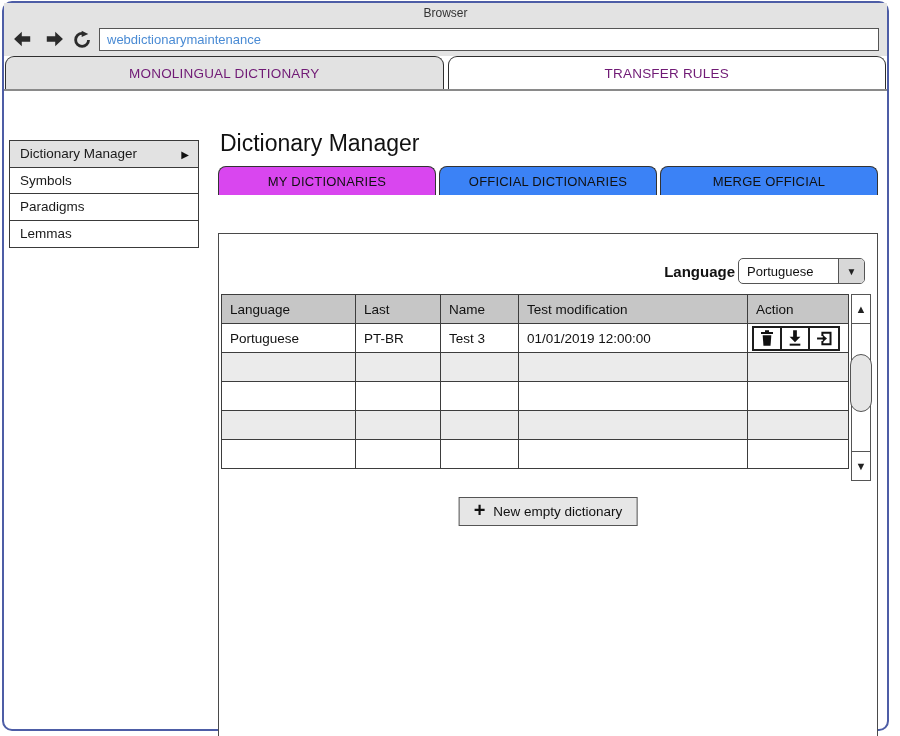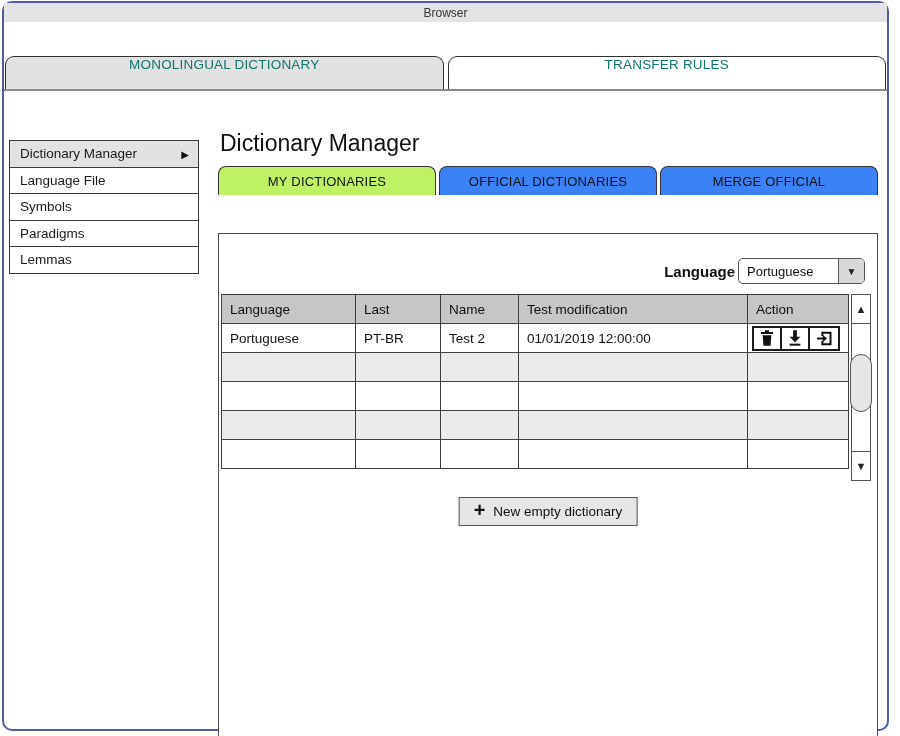--- a/index.html
+++ b/index.html
@@ -12,36 +12,36 @@
     text-align:center;font-size:12px;color:#333;line-height:20px;}
   .navbar{position:absolute;left:0;top:19px;width:100%;height:34px;background:#e3e3e3;
     display:flex;align-items:center;padding:0 8px;gap:5px;}
   .nav-btn{width:24px;height:20px;display:flex;align-items:center;justify-content:center;cursor:pointer;}
   .url-input{flex:1;height:23px;border:1.3px solid #555;background:#fff;color:#4a8bd4;
     font-size:13px;padding:0 7px;font-family:inherit;outline:none;}
   
   .main-tabs{position:absolute;left:0;top:53px;width:100%;height:35px;display:flex;gap:4px;
     padding:0 1px;border-bottom:2.5px solid #8a8a8a;background:#fff;}
   .tab{flex:1;border:1.6px solid #2f2f2f;border-bottom:none;border-radius:9px 9px 0 0;
-    display:flex;align-items:flex-start;justify-content:center;font-size:13.5px;color:#0f766e;
+    display:flex;align-items:center;justify-content:center;font-size:13.5px;color:#701a75;
     background:#fff;letter-spacing:.2px;cursor:pointer;}
   .tab.active{background:#e2e2e2;}
   
   .sidebar{position:absolute;left:5px;top:139px;width:190px;}
   .side-item{height:28px;line-height:26px;border:1.6px solid #3a3a3a;margin-top:-1.6px;
     background:#fff;padding:0 10px;font-size:13.5px;color:#1a1a1a;position:relative;cursor:pointer;}
   .side-item.active{background:#e2e2e2;}
   .side-arrow{position:absolute;right:9px;top:1px;font-size:10px;color:#111;}
   
   .page-title{position:absolute;left:216px;top:127px;font-size:23px;color:#111;}
   .subtabs{position:absolute;left:214px;top:163px;width:660px;height:29px;display:flex;gap:3px;}
   .subtab{flex:1;border:1.5px solid #333;border-bottom:none;border-radius:8px 8px 0 0;
     background:#3b82f6;display:flex;align-items:center;justify-content:center;font-size:13px;
     color:#111;letter-spacing:.2px;cursor:pointer;}
-  .subtab.active{background:#bef264;}
+  .subtab.active{background:#d946ef;}
   .panel{position:absolute;left:214px;top:192px;width:660px;height:514px;
     border:1.8px solid #4a4a4a;background:#fff;margin-top:38px;}
   
   .lang-row{position:absolute;right:12px;top:24px;display:flex;align-items:center;}
   .lang-label{font-weight:bold;font-size:15px;color:#111;margin-right:3px;}
   .dropdown{width:127px;height:26px;border:1.5px solid #555;border-radius:5px;display:flex;
     background:#fff;overflow:hidden;cursor:pointer;}
   .dropdown-value{flex:1;font-size:13px;color:#111;padding:5px 0 0 8px;white-space:nowrap;}
   .dropdown-btn{width:26px;background:#d8d8d8;border-left:1.5px solid #555;display:flex;
     align-items:center;justify-content:center;font-size:10px;color:#222;}
@@ -77,37 +77,59 @@
 </style>
 </head>
 <body>
 
 <div class="window">
 
   <div class="titlebar">
     <span>Browser</span>
   </div>
 
+  <div class="navbar">
+    <div class="nav-btn">
+      <span>
+        <svg width="22" height="16" viewBox="0 0 24 18">
+            <path d="M9.5 0.8 V6 H19 V12 H9.5 V17.2 L0.8 9 Z" fill="#2b2b2b"></path>
+          </svg>
+      </span>
+    </div>
+    <div class="nav-btn">
+      <span>
+        <svg width="22" height="16" viewBox="0 0 24 18">
+            <path d="M14.5 0.8 V6 H5 V12 H14.5 V17.2 L23.2 9 Z" fill="#2b2b2b"></path>
+          </svg>
+      </span>
+    </div>
+    <div class="nav-btn">
+      <span>
+        <svg width="19" height="19" viewBox="0 -1 23 23">
+          <path d="M11 3.2 A7.8 7.8 0 1 0 18.8 11" fill="none" stroke="#2b2b2b" stroke-width="3.4"></path>
+          <polygon points="10.5,0 18.5,3.8 10.5,7.6" fill="#2b2b2b"></polygon>
+        </svg>
+      </span>
+    </div>
+    <input class="url-input" readonly="" value="webdictionarymaintenance" style="">
+  </div>
 
   <div class="main-tabs">
     <div class="tab active">
       <span>MONOLINGUAL DICTIONARY</span>
     </div>
     <div class="tab">
       <span>TRANSFER RULES</span>
     </div>
   </div>
 
   <div class="sidebar">
     <div class="side-item active">
       <span>Dictionary Manager</span>
       <span class="side-arrow">▶</span>
-    </div>
-    <div class="side-item">
-      <span>Language File</span>
     </div>
     <div class="side-item">
       <span>Symbols</span>
     </div>
     <div class="side-item">
       <span>Paradigms</span>
     </div>
     <div class="side-item">
       <span>Lemmas</span>
     </div>
@@ -154,21 +176,21 @@
             <th>Last</th>
             <th>Name</th>
             <th>Test modification</th>
             <th>Action</th>
           </tr>
         </thead>
         <tbody>
           <tr>
             <td>Portuguese</td>
             <td>PT-BR</td>
-            <td>Test 2</td>
+            <td>Test 3</td>
             <td>01/01/2019 12:00:00</td>
             <td class="action-cell">
               <div class="icon-group">
                 <span class="icon-btn">
                   <span>
                     <svg width="16" height="18" viewBox="0 0 24 26">
                       <path d="M9 1.5 h6 v2.5 h6 v3 H3 v-3 h6 Z" fill="#111"></path>
                       <path d="M5.5 9 h13 l-1.2 15.5 H6.7 Z" fill="#111"></path>
                     </svg>
                   </span>

